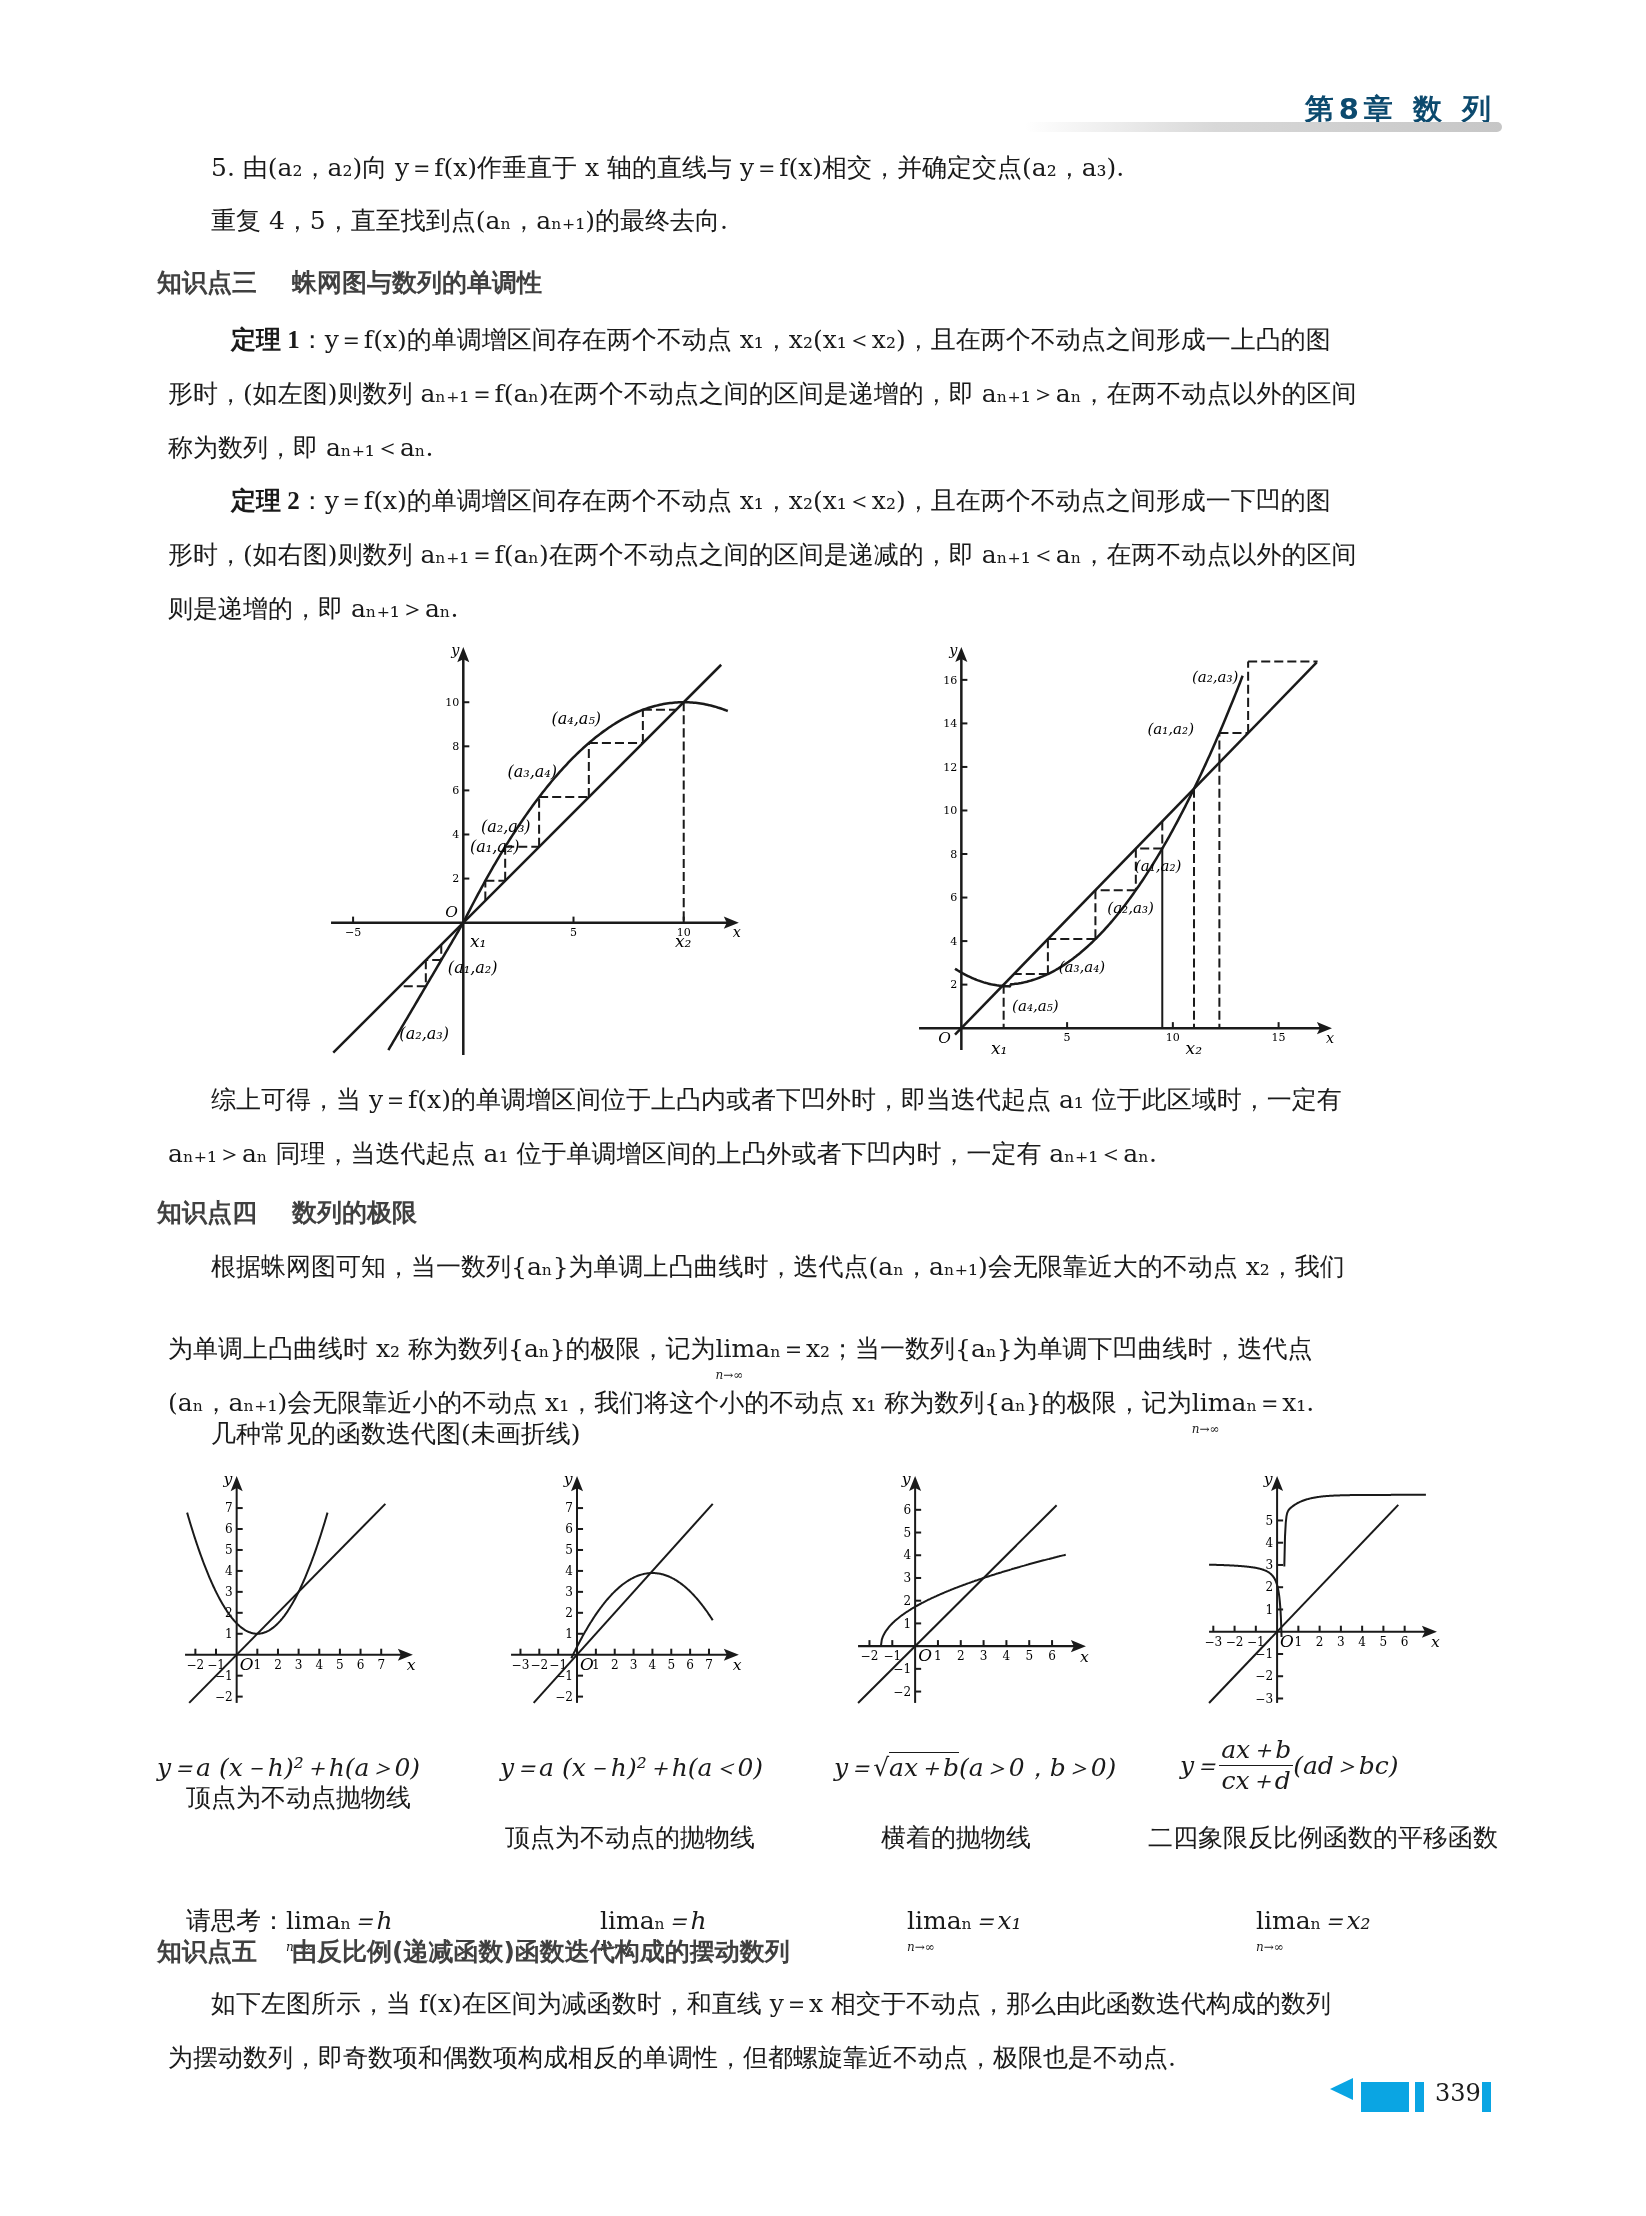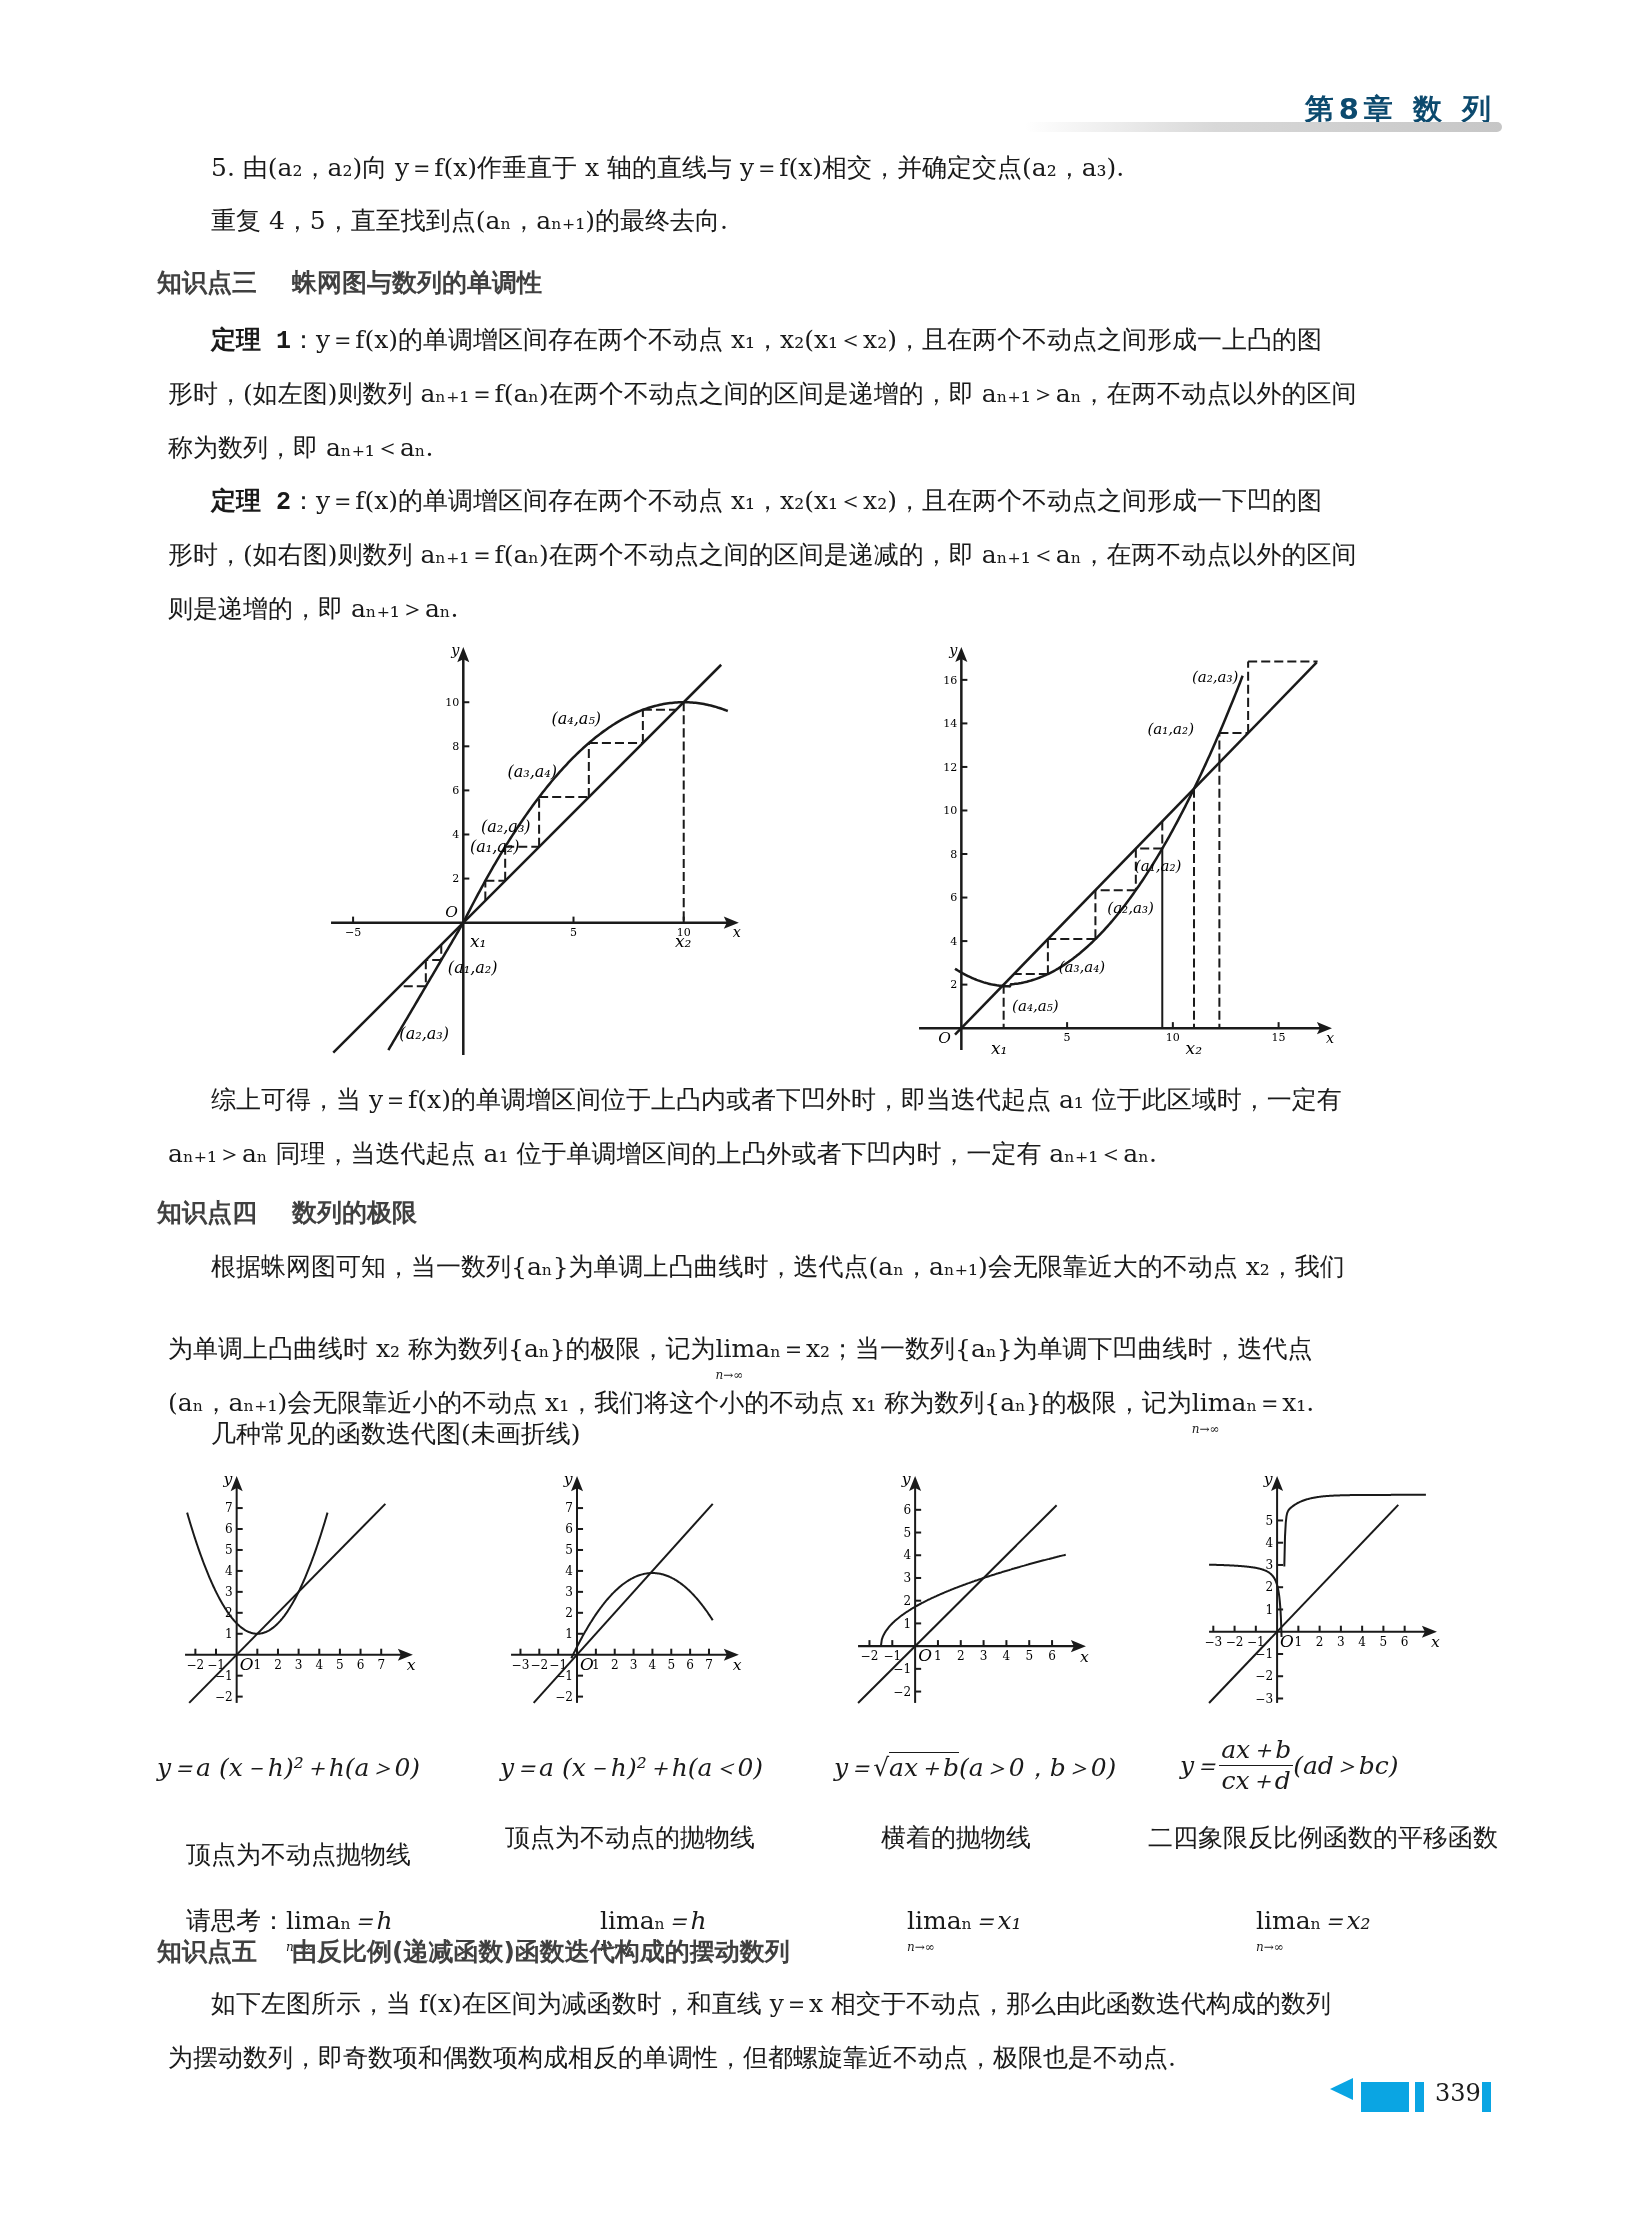--- a/index.html
+++ b/index.html
@@ -5,21 +5,21 @@
   html,body{margin:0;padding:0;background:#fff;}
   body{width:1647px;height:2216px;position:relative;overflow:hidden;font-family:"DejaVu Serif","Liberation Serif",serif;color:#1a1a1a;}
   .abs{position:absolute;}
   .chapter{right:151px;top:90px;font-family:"DejaVu Sans","Liberation Sans",sans-serif;font-weight:bold;font-size:29px;color:#0c4a6e;letter-spacing:5px;}
   .chapter-bar{left:1025px;top:122px;width:477px;height:10px;border-radius:5px;background:linear-gradient(to right,#ffffff,#d8d8d8 40%,#c6c6c6);}
   .line{font-size:25px;line-height:30px;white-space:nowrap;}
   .indent{left:211px;}
   .flush{left:168px;}
   .h{font-family:"DejaVu Sans","Liberation Sans",sans-serif;font-weight:bold;color:#404040;font-size:25px;left:157px;white-space:nowrap;}
   .h .gap{display:inline-block;width:35px;}
-  b.thm{font-family:Liberation Mono, monospace;font-weight:bold;}
+  b.thm{font-family:Liberation Serif, serif;font-weight:bold;margin-left:20px;}
   i{font-style:italic;}
   .lim{display:inline-block;position:relative;margin-top:28px;}
   .lim .under{position:absolute;left:0;top:26px;font-size:12px;font-style:italic;white-space:nowrap;}
   svg text{font-family:"DejaVu Serif","Liberation Serif",serif;}
   .frac{display:inline-flex;flex-direction:column;vertical-align:middle;text-align:center;}
   .frac .num{border-bottom:1.5px solid #1a1a1a;padding:0 2px;}
   .sqrt{border-top:1.5px solid #1a1a1a;}
   .pgbar{background:#0aa5e3;}
 </style>
 </head>
@@ -355,21 +355,21 @@
 <div class="abs line" style="left:834px;top:1753px;font-style:italic"><span>y＝</span>√<span class="sqrt">ax＋b</span><span>(a＞0，b＞0)</span></div>
 <div class="abs line" style="left:1180px;top:1735px;font-style:italic;display:flex;align-items:center">
     <span>y＝</span>
     <span class="frac">
       <span class="num">ax＋b</span>
       <span>cx＋d</span>
     </span>
     <span>(ad＞bc)</span>
   </div>
 
-<div class="abs line" style="left:186px;top:1840px">顶点为不动点抛物线</div>
+<div class="abs line" style="left:186px;top:1783px">顶点为不动点抛物线</div>
 <div class="abs line" style="left:505px;top:1823px">顶点为不动点的抛物线</div>
 <div class="abs line" style="left:881px;top:1823px">横着的抛物线</div>
 <div class="abs line" style="left:1148px;top:1823px">二四象限反比例函数的平移函数</div>
 
 <div class="abs line" style="left:186px;top:1878px"><span>请思考：</span><span class="lim"><span>limaₙ</span><span class="under">n→∞</span></span><i>＝h</i></div>
 <div class="abs line" style="left:600px;top:1878px"><span class="lim"><span>limaₙ</span><span class="under">n→∞</span></span><i>＝h</i></div>
 <div class="abs line" style="left:907px;top:1878px"><span class="lim"><span>limaₙ</span><span class="under">n→∞</span></span><i>＝x₁</i></div>
 <div class="abs line" style="left:1256px;top:1878px"><span class="lim"><span>limaₙ</span><span class="under">n→∞</span></span><i>＝x₂</i></div>
 
 <div class="abs h" style="top:1935px">

